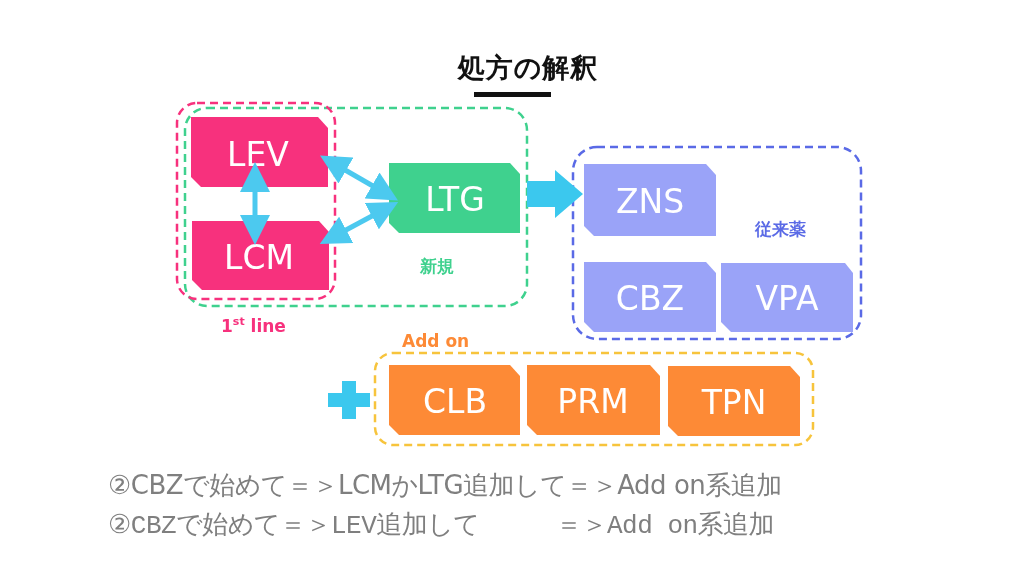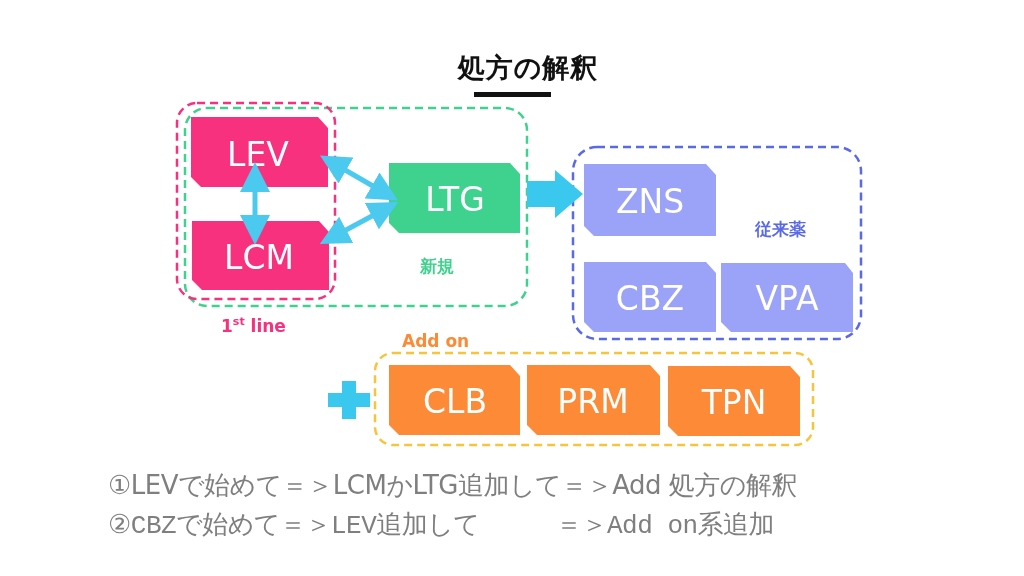--- a/index.html
+++ b/index.html
@@ -62,14 +62,14 @@
   <path d="M342,381 L356,381 L356,393 L370,393 L370,407 L356,407 L356,419 L342,419 L342,407 L328,407 L328,393 L342,393 Z" fill="#3bc8ee"></path>
 
   <text class="grp-label" x="221" y="332" fill="#f7317d">
     <tspan>1</tspan><tspan font-size="11" dy="-7">st</tspan><tspan dy="7"> line</tspan>
   </text>
   <text class="grp-label" x="420" y="272" fill="#3fd18e">新規</text>
   <text class="grp-label" x="755" y="235" fill="#5a6ae6">従来薬</text>
   <text class="grp-label" x="402" y="347" fill="#fd8a36" font-size="18">Add on</text>
 </svg>
 
-<div class="note" style="top:468px;">①LEVで始めて＝＞LCMかLTG追加して＝＞Add 処方の解釈</div>
+<div class="note" style="top:468px;">②CBZで始めて＝＞LCMかLTG追加して＝＞Add on系追加</div>
 <div class="note" style="top:507px;font-family:Liberation Mono, monospace;">②CBZで始めて＝＞LEV追加して　　　＝＞Add on系追加</div>
 
 </body></html>

